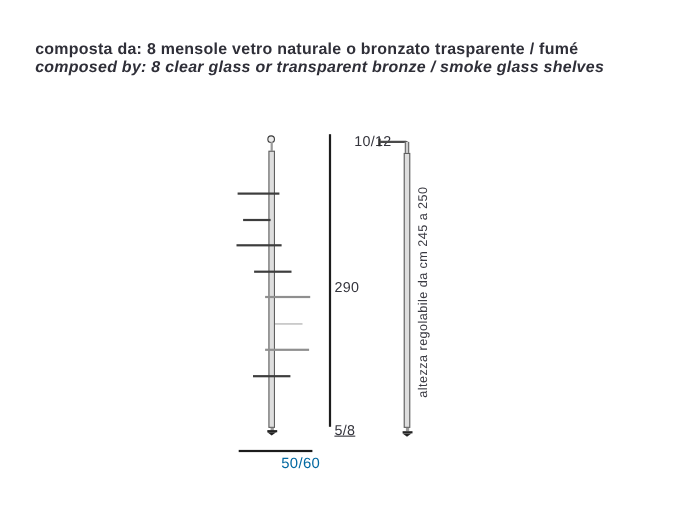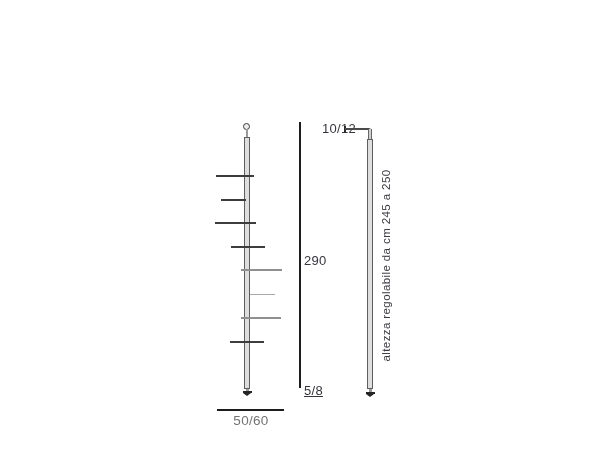--- a/index.html
+++ b/index.html
@@ -33,39 +33,41 @@
   .foot-bar{position:absolute;width:9px;height:2px;background:#242424;}
   .foot-tip{position:absolute;width:0;height:0;border-left:4px solid transparent;border-right:4px solid transparent;border-top:3px solid #242424;}
   
   .dim-vline{position:absolute;left:299px;top:122px;width:1.5px;height:266px;background:var(--dim-color);}
   .dim-label{position:absolute;font-size:13px;color:#35353d;letter-spacing:.3px;white-space:nowrap;}
   .lab-top{left:306px;top:121px;margin-left:16px;}
   .lab-mid{left:304px;top:253px;}
   .lab-bot{left:304px;top:383px;text-decoration:underline;}
   
   .width-line{position:absolute;left:217px;top:409px;width:67px;height:1.5px;background:var(--dim-color);}
-  .width-label{position:absolute;left:211px;top:413px;width:80px;text-align:center;font-size:13.5px;color:#737373;letter-spacing:.3px;}
+  .width-label{position:absolute;left:211px;top:413px;width:80px;text-align:right;font-size:13.5px;color:#0369a1;letter-spacing:.3px;}
   
   .tick{position:absolute;left:344px;top:126px;width:2px;height:7px;background:#2a2a2a;}
   .hline{position:absolute;left:345px;top:128px;width:26px;height:2px;background:#4a4a4a;border-radius:0 2px 0 0;}
   .neck{position:absolute;left:368px;top:129px;width:4px;height:11px;background:#cfcfcf;border-left:1px solid #666;border-right:1px solid #666;box-sizing:border-box;}
   .pole-right{left:367px;top:139px;width:6px;height:250px;}
   .note-rotated{
     position:absolute;left:282px;top:258px;width:210px;height:15px;
     transform:rotate(-90deg);
     font-size:11.5px;letter-spacing:.4px;color:#3a3a42;
     text-align:center;white-space:nowrap;
   }
 </style>
 </head>
 <body>
 
 <div class="canvas">
 
   <div class="header">
+    <div class="l1">composta da: 8 mensole vetro naturale o bronzato trasparente / fumé</div>
+    <div class="l2">composed by: 8 clear glass or transparent bronze / smoke glass shelves</div>
   </div>
 
   <div>
     <div class="ball"></div>
     <div class="ball-stem"></div>
     <div class="pole pole-left"></div>
     <div class="abs">
         <div class="shelf" style="left: 216px; top: 175px; width: 38px; height: 2px; background: rgb(61, 61, 61);"></div>
         <div class="shelf" style="left: 221px; top: 199px; width: 25px; height: 2px; background: rgb(61, 61, 61);"></div>
         <div class="shelf" style="left: 215px; top: 222px; width: 41px; height: 2px; background: rgb(61, 61, 61);"></div>

